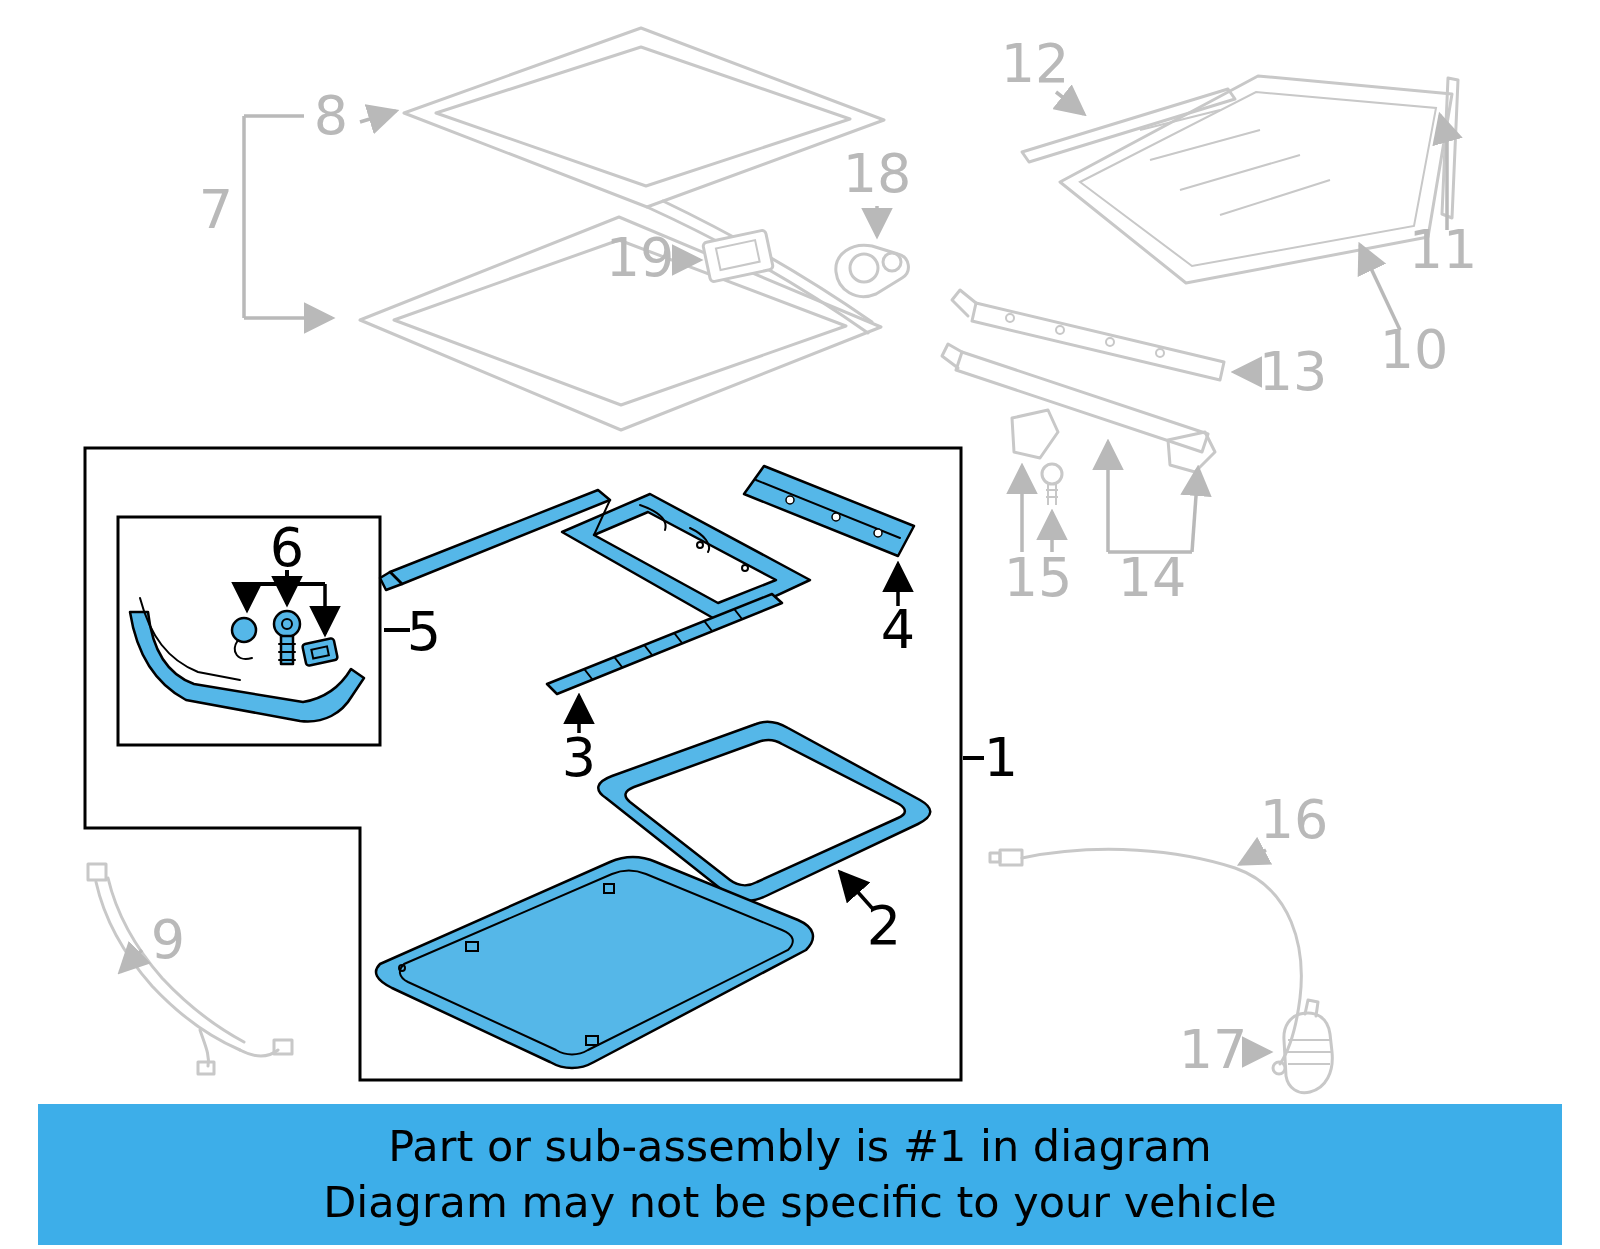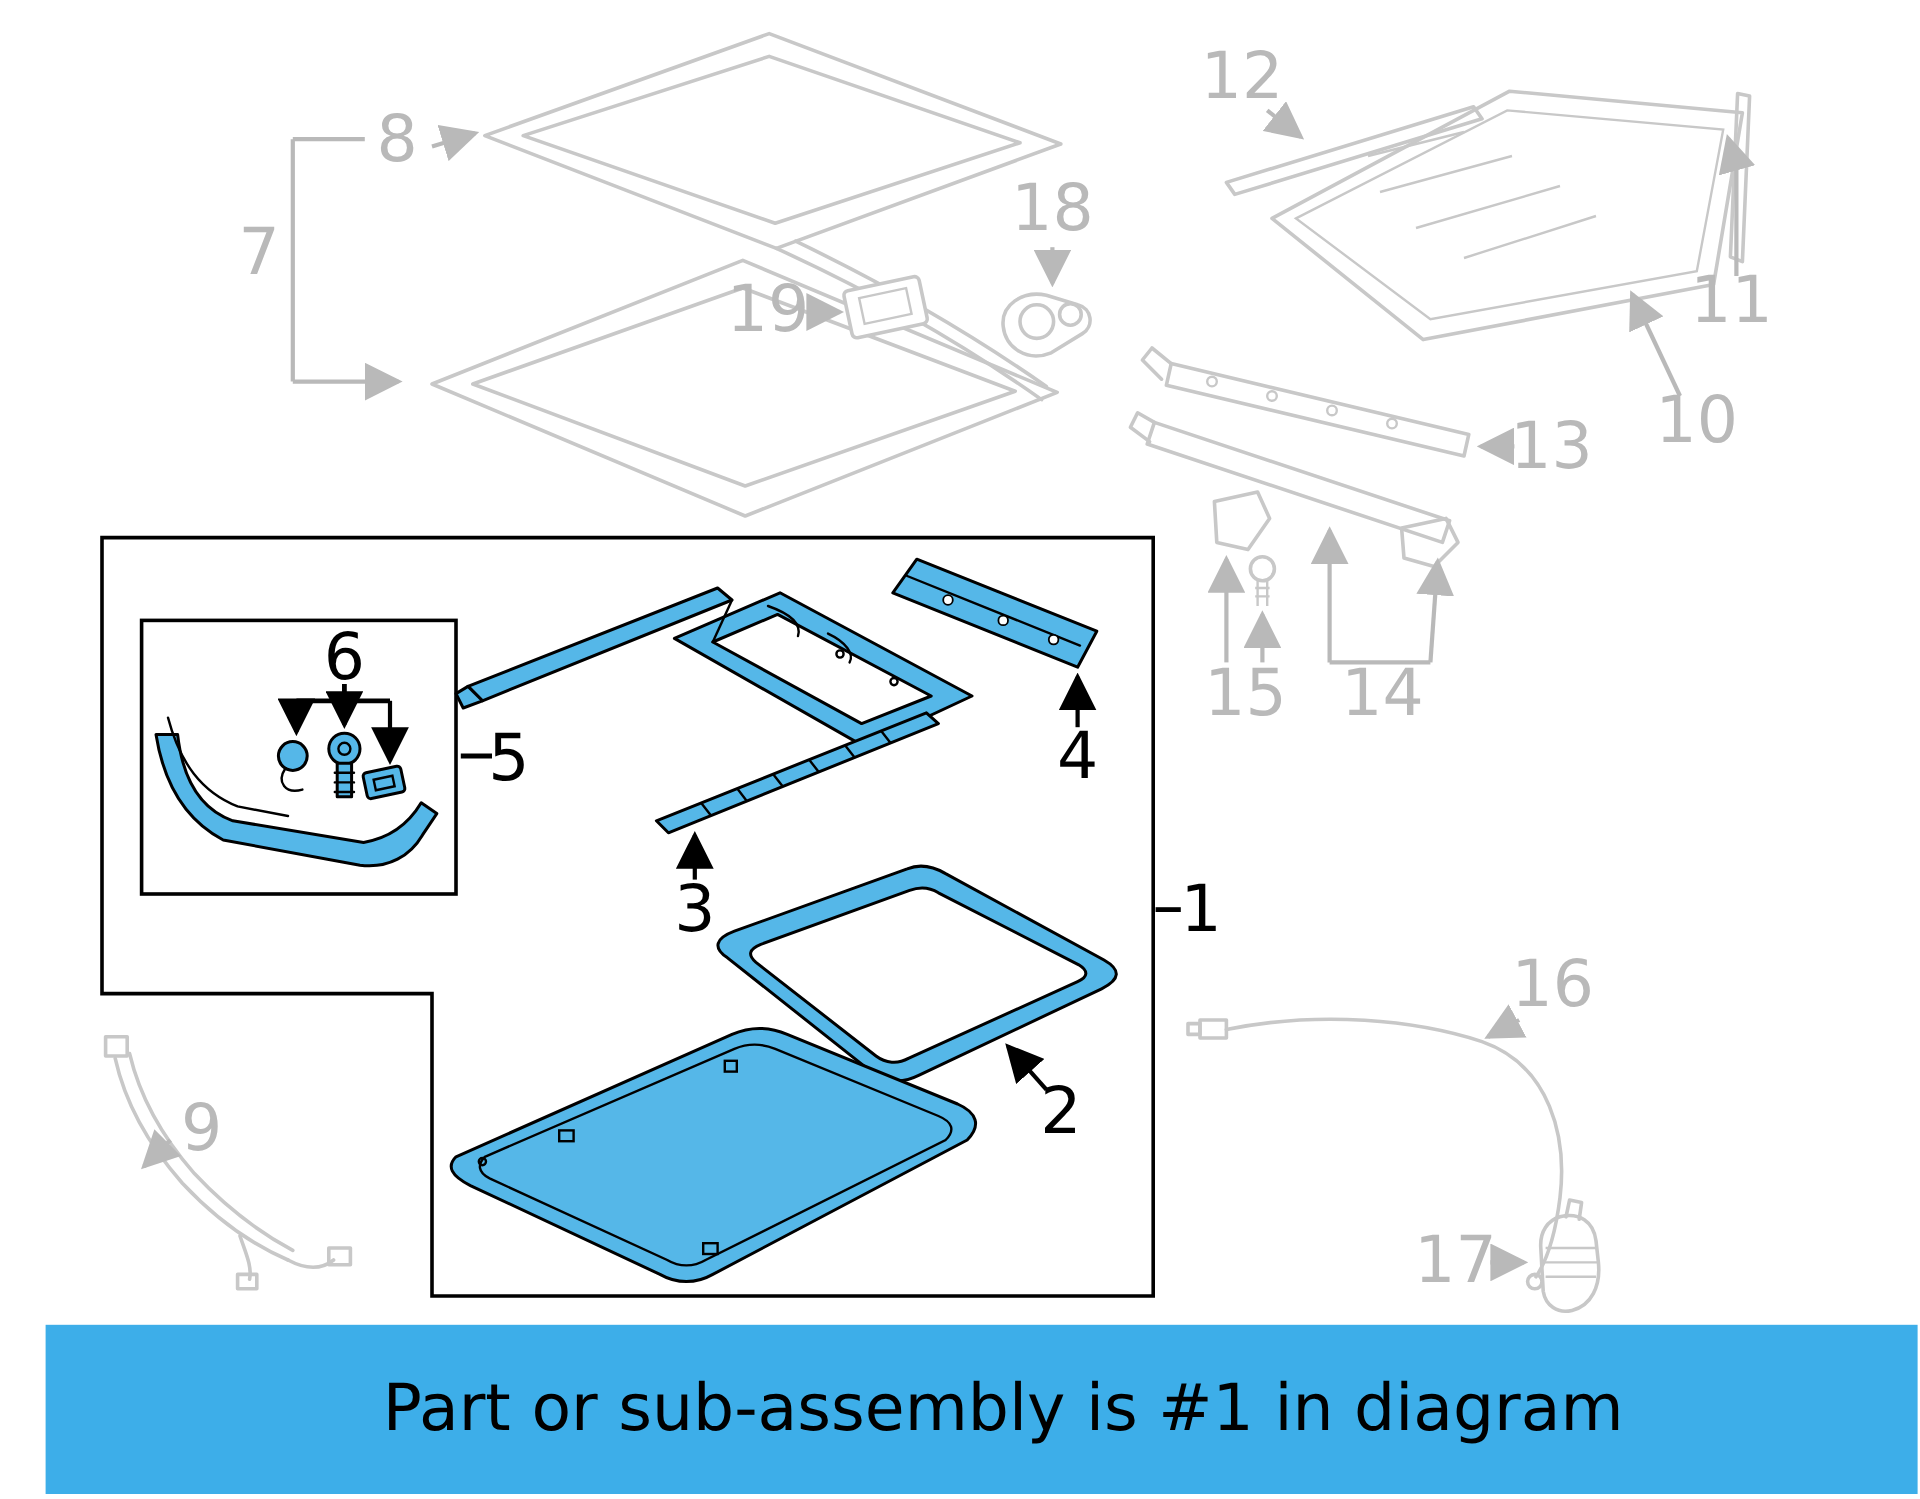--- a/index.html
+++ b/index.html
@@ -24,21 +24,21 @@
   
   text.cg{fill:var(--gray-label);font-size:54px;text-anchor:middle;font-family:"DejaVu Sans",sans-serif;}
   text.cb{fill:#000;font-size:54px;text-anchor:middle;font-family:"DejaVu Sans",sans-serif;}
   
   .ag{stroke:var(--gray-label);stroke-width:3.5;fill:none;marker-end:url(#ahg);}
   .lg{stroke:var(--gray-label);stroke-width:3.5;fill:none;}
   .ab{stroke:#000;stroke-width:3.5;fill:none;marker-end:url(#ahb);}
   .lb{stroke:#000;stroke-width:4;fill:none;}
   .banner{position:absolute;left:38px;top:1104px;width:1524px;height:141px;
           background:var(--banner-bg);display:flex;flex-direction:column;
-          align-items:center;justify-content:center;color:#000;font-size:54px;line-height:1.3;padding-left:36px;}
+          align-items:center;justify-content:center;color:#000;font-size:43px;line-height:1.3;}
 </style>
 </head>
 <body>
 
 <div class="stage">
 <svg width="1600" height="1249" viewBox="0 0 1600 1249">
   <defs>
     <marker id="ahb" markerWidth="9" markerHeight="9" refX="8" refY="4.5" orient="auto">
       <path d="M0,0 L9,4.5 L0,9 Z" fill="#000"></path>
     </marker>
@@ -218,14 +218,15 @@
   <text class="cb" x="287" y="566">6</text>
   <text class="cb" x="424" y="650">5</text>
   <text class="cb" x="898" y="648">4</text>
   <text class="cb" x="579" y="776">3</text>
   <text class="cb" x="1001" y="776">1</text>
   <text class="cb" x="884" y="944">2</text>
 </svg>
 
   <div class="banner">
     <span>Part or sub-assembly is #1 in diagram</span>
+    <span>Diagram may not be specific to your vehicle</span>
   </div>
 </div>
 
 </body></html>

